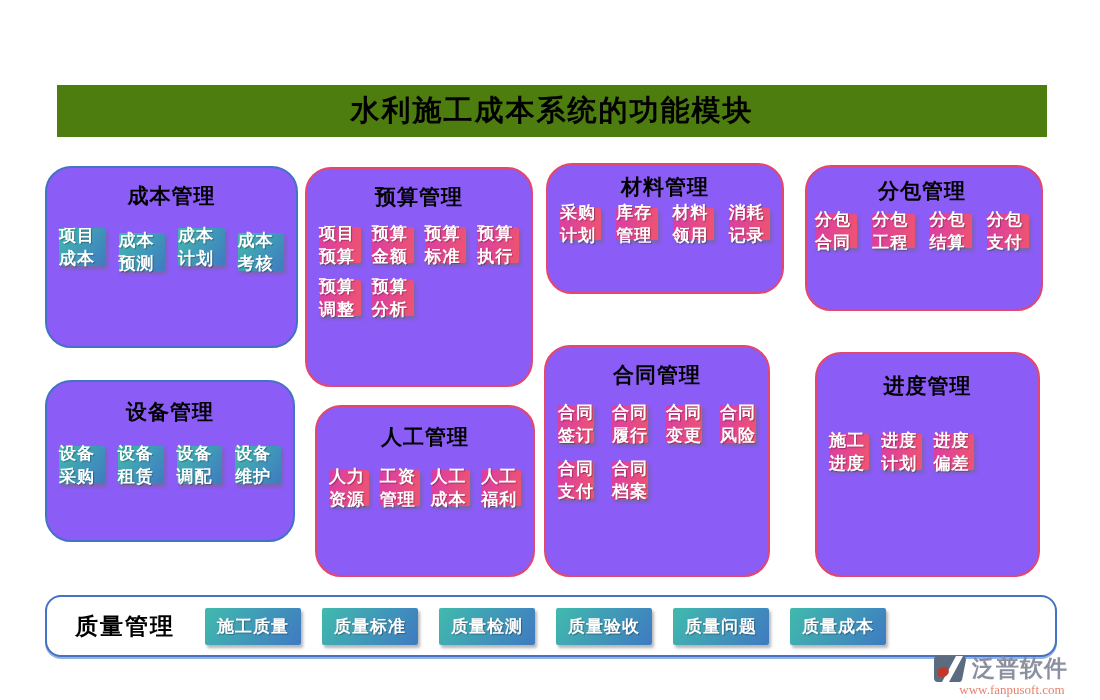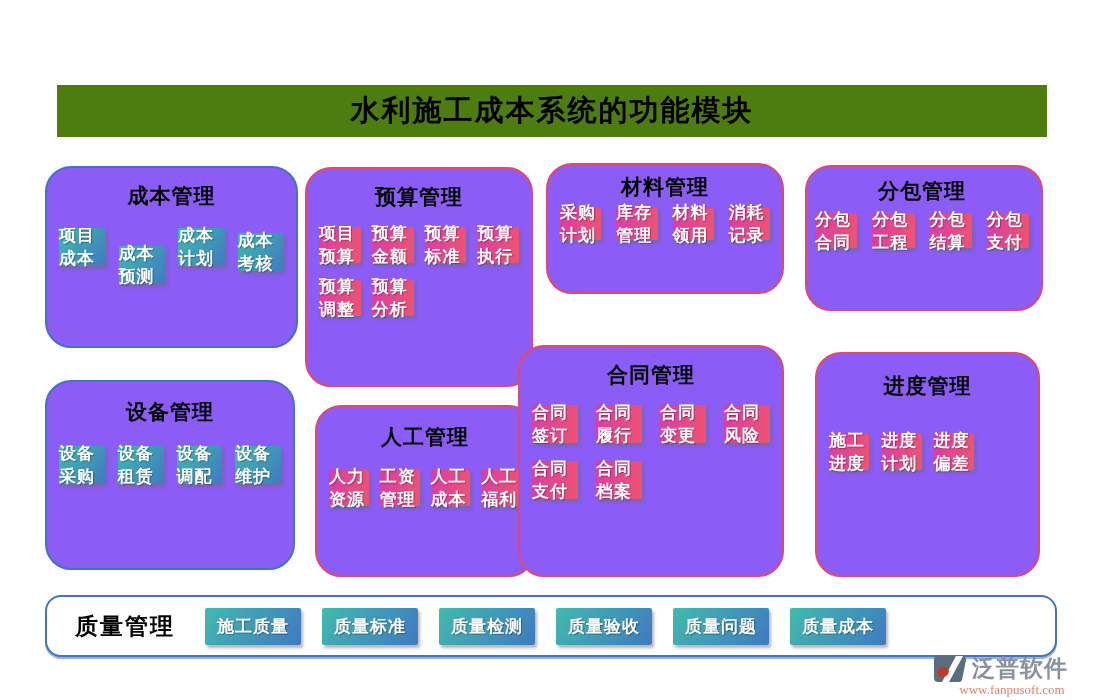--- a/index.html
+++ b/index.html
@@ -48,21 +48,21 @@
 <div class="stage">
 
   <div class="banner">
     <div class="title">水利施工成本系统的功能模块</div>
   </div>
 
   <div class="box theme-blue" style="left:45px;top:166px;width:253px;height:182px;">
     <div class="box-title">成本管理</div>
     <div class="btn-grid" style="margin-top:18px;row-gap:19px;">
       <div class="btn teal h38">项目成本</div>
-      <div class="btn teal h38" style="margin-top:18px;">成本预测</div>
+      <div class="btn teal h38" style="margin-top:5px;">成本预测</div>
       <div class="btn teal h38">成本计划</div>
       <div class="btn teal h38" style="margin-top:5px;">成本考核</div>
     </div>
   </div>
 
   <div class="box theme-pink" style="left:305px;top:167px;width:228px;height:220px;">
     <div class="box-title">预算管理</div>
     <div class="btn-grid" style="margin-top:16px;row-gap:17px;column-gap:11px;">
       <div class="btn pink h36">项目预算</div>
       <div class="btn pink h36">预算金额</div>
@@ -86,41 +86,41 @@
   <div class="box theme-pink" style="left:805px;top:165px;width:238px;height:146px;padding-left:8px;">
     <div class="box-title" style="margin-top:10px;">分包管理</div>
     <div class="btn-grid" style="margin-top:9px;row-gap:14px;column-gap:15px;">
       <div class="btn pink h34">分包合同</div>
       <div class="btn pink h34">分包工程</div>
       <div class="btn pink h34">分包结算</div>
       <div class="btn pink h34">分包支付</div>
     </div>
   </div>
 
-  <div class="box theme-blue" style="left:45px;top:380px;width:250px;height:190px;">
+  <div class="box theme-blue" style="left:45px;top:380px;width:250px;height:162px;">
     <div class="box-title" style="margin-top:16px;">设备管理</div>
     <div class="btn-grid" style="margin-top:20px;row-gap:20px;">
       <div class="btn teal h38">设备采购</div>
       <div class="btn teal h38">设备租赁</div>
       <div class="btn teal h38">设备调配</div>
       <div class="btn teal h38">设备维护</div>
     </div>
   </div>
 
   <div class="box theme-pink" style="left:315px;top:405px;width:220px;height:172px;">
     <div class="box-title" style="margin-top:16px;">人工管理</div>
     <div class="btn-grid" style="margin-top:19px;row-gap:21px;column-gap:11px;">
       <div class="btn pink h36">人力资源</div>
       <div class="btn pink h36">工资管理</div>
       <div class="btn pink h36">人工成本</div>
       <div class="btn pink h36">人工福利</div>
     </div>
   </div>
 
-  <div class="box theme-pink" style="left:518px;top:345px;width:266px;height:232px;">
+  <div class="box theme-pink" style="left:544px;top:345px;width:226px;height:232px;">
     <div class="box-title">合同管理</div>
     <div class="btn-grid" style="margin-top:16px;row-gap:18px;column-gap:18px;">
       <div class="btn pink h38">合同签订</div>
       <div class="btn pink h38">合同履行</div>
       <div class="btn pink h38">合同变更</div>
       <div class="btn pink h38">合同风险</div>
       <div class="btn pink h38">合同支付</div>
       <div class="btn pink h38">合同档案</div>
     </div>
   </div>

